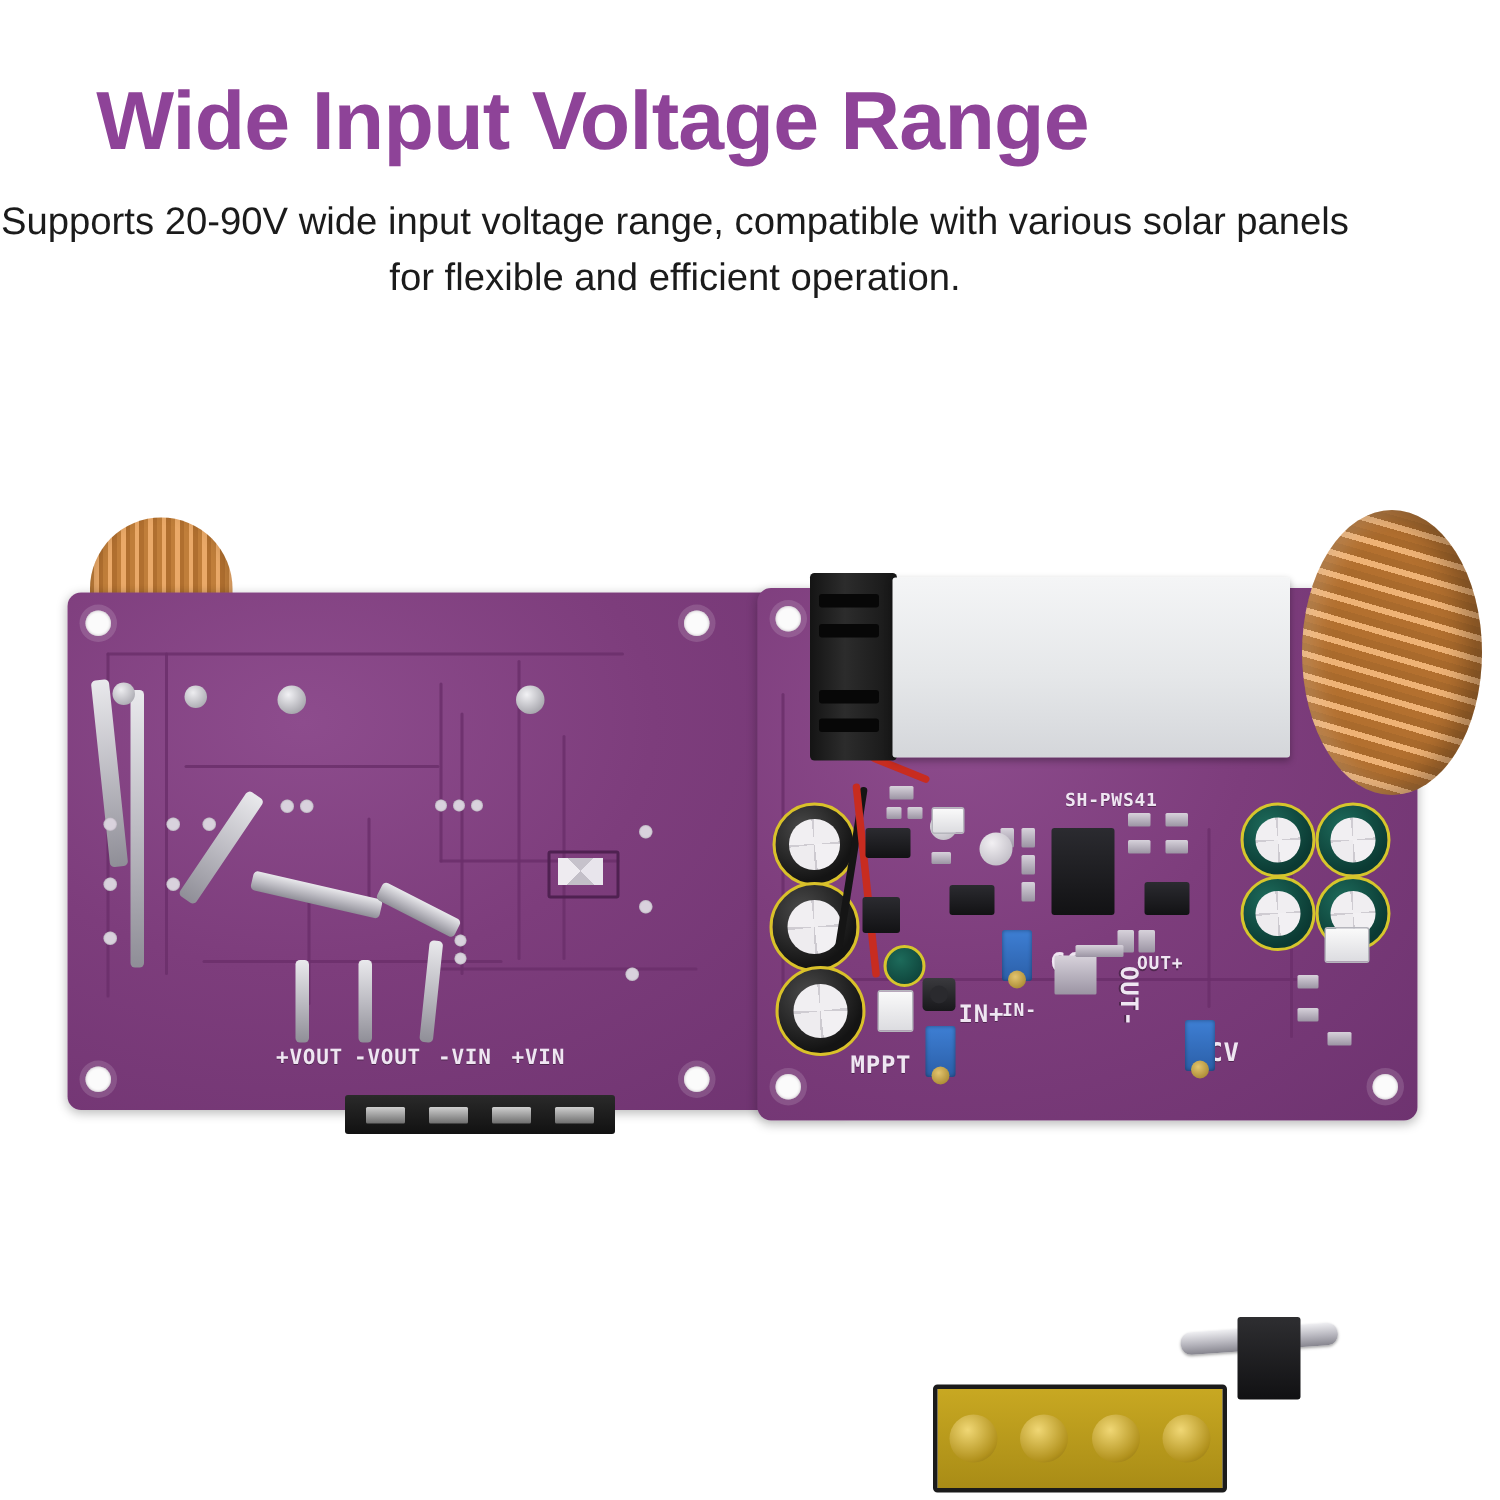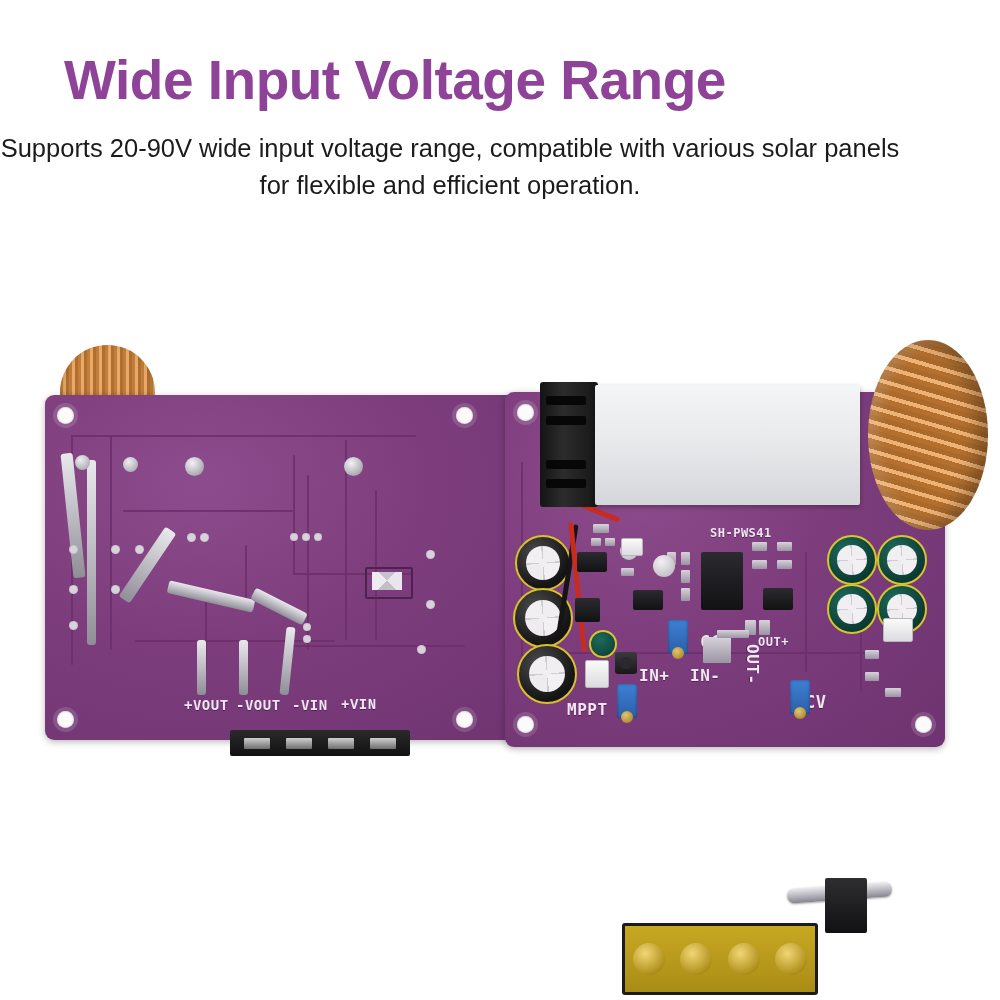--- a/index.html
+++ b/index.html
@@ -185,21 +185,21 @@
     <div style="position:absolute;left:78px;top:62px;width:15px;height:15px;border-radius:50%;background:radial-gradient(circle at 38% 32%,#ededf0,#9a99a1);"></div>
     <div style="position:absolute;left:140px;top:62px;width:19px;height:19px;border-radius:50%;background:radial-gradient(circle at 38% 32%,#f2f2f5,#8f8e96);"></div>
     <div style="position:absolute;left:299px;top:62px;width:19px;height:19px;border-radius:50%;background:radial-gradient(circle at 38% 32%,#f2f2f5,#8f8e96);"></div>
 
     <div style="position:absolute;left:320px;top:172px;width:44px;height:28px;border:2px solid #4f2151;border-radius:2px;"></div>
     <div style="position:absolute;left:327px;top:177px;width:30px;height:18px;background:conic-gradient(from 45deg,#e8e5ec 0 25%,#c3bfc8 25% 50%,#eeebf0 50% 75%,#c6c2cb 75% 100%);"></div>
 
     <div class="silk" style="left:139px;top:302px;font-size:14px;">+VOUT</div>
     <div class="silk" style="left:191px;top:302px;font-size:14px;">-VOUT</div>
     <div class="silk" style="left:247px;top:302px;font-size:14px;">-VIN</div>
-    <div class="silk" style="left:296px;top:302px;font-size:14px;font-family:Liberation Mono, monospace;">+VIN</div>
+    <div class="silk" style="left:296px;top:302px;font-size:14px;">+VIN</div>
   </div>
 
   <div id="hdr-left">
     <i></i>
     <i></i>
     <i></i>
     <i></i>
   </div>
 
   <div class="pcb" id="board-right">
@@ -212,21 +212,21 @@
     <div class="trace" style="left:60px;top:260px;width:300px;height:1.5px;"></div>
     <div class="trace" style="left:300px;top:160px;width:1.5px;height:120px;"></div>
     <div class="trace" style="left:355px;top:190px;width:1.5px;height:110px;"></div>
 
     <div class="silk" style="left:205px;top:134px;font-size:12px;">SH-PWS41</div>
 
     <div class="silk" style="left:195px;top:240px;font-size:17px;">CC</div>
     <div class="silk" style="left:300px;top:300px;font-size:17px;">CV</div>
     <div class="silk" style="left:62px;top:308px;font-size:16px;">MPPT</div>
     <div class="silk" style="left:134px;top:274px;font-size:16px;">IN+</div>
-    <div class="silk" style="left:185px;top:274px;font-size:16px;">IN-</div>
+    <div class="silk" style="left:163px;top:274px;font-size:12px;">IN-</div>
     <div class="silk" style="left:238px;top:252px;font-size:16px;writing-mode:vertical-rl;">OUT-</div>
     <div class="silk" style="left:253px;top:243px;font-size:12px;">OUT+</div>
 
     <div class="ecap black" style="left:10px;top:143px;width:52px;height:52px;">
         <div class="top"></div>
       </div>
     <div class="ecap black" style="left:8px;top:196px;width:56px;height:56px;">
         <div class="top"></div>
       </div>
     <div class="ecap black" style="left:12px;top:252px;width:56px;height:56px;">

